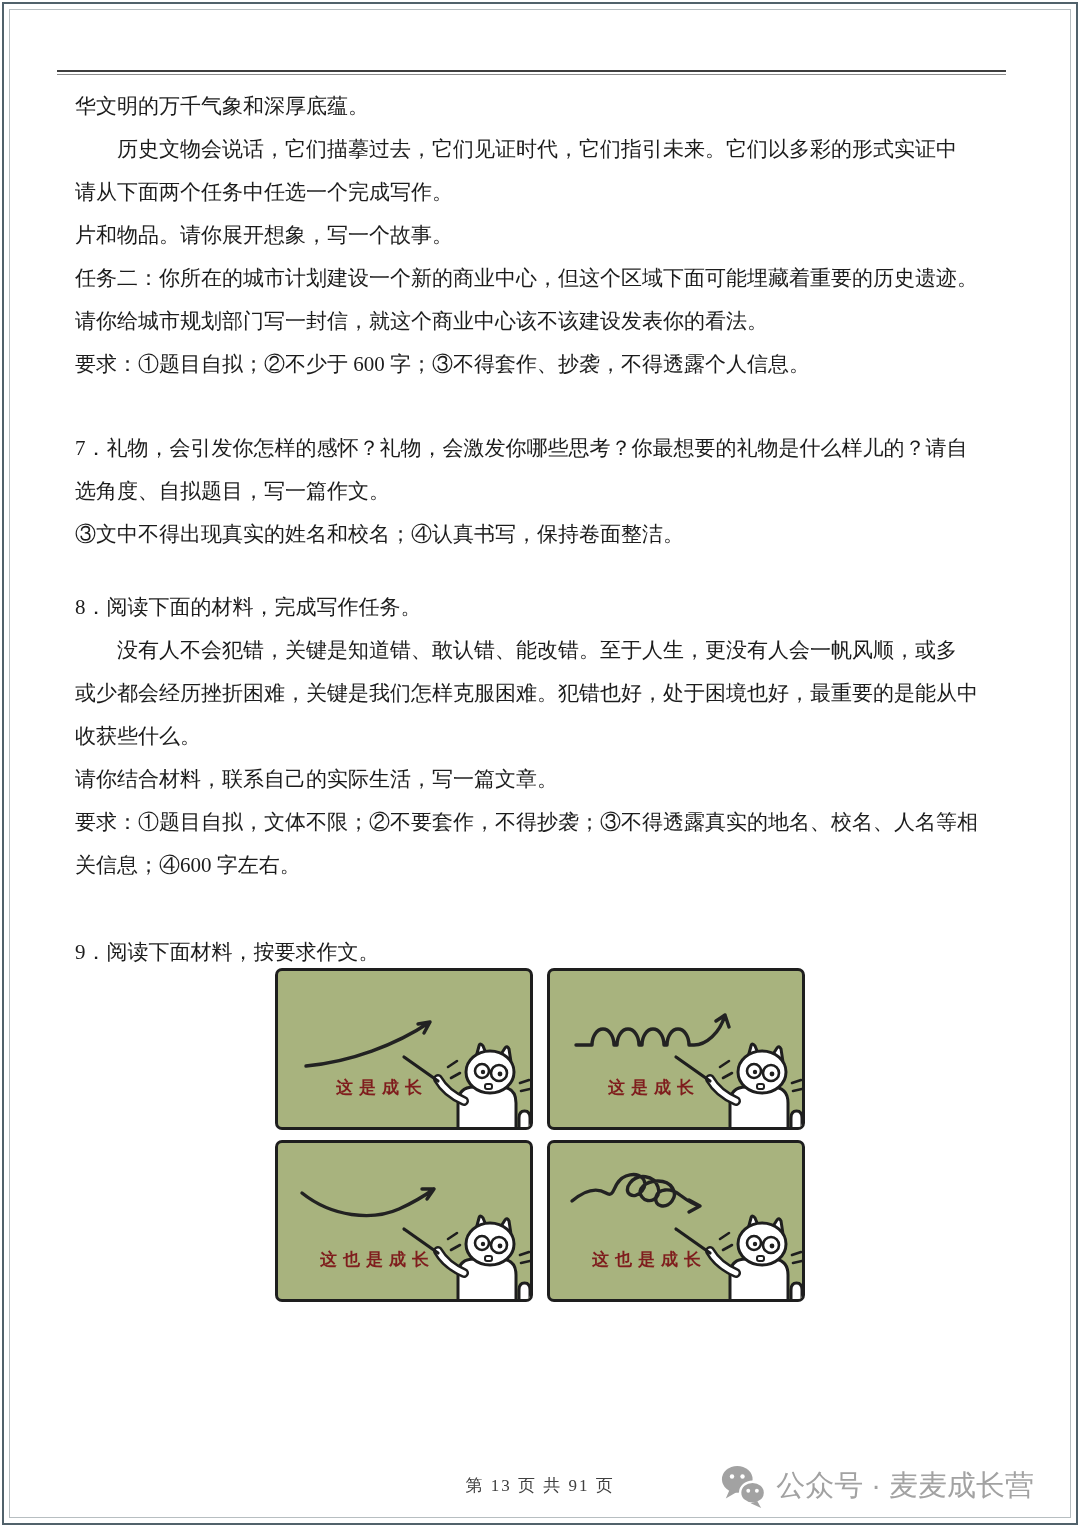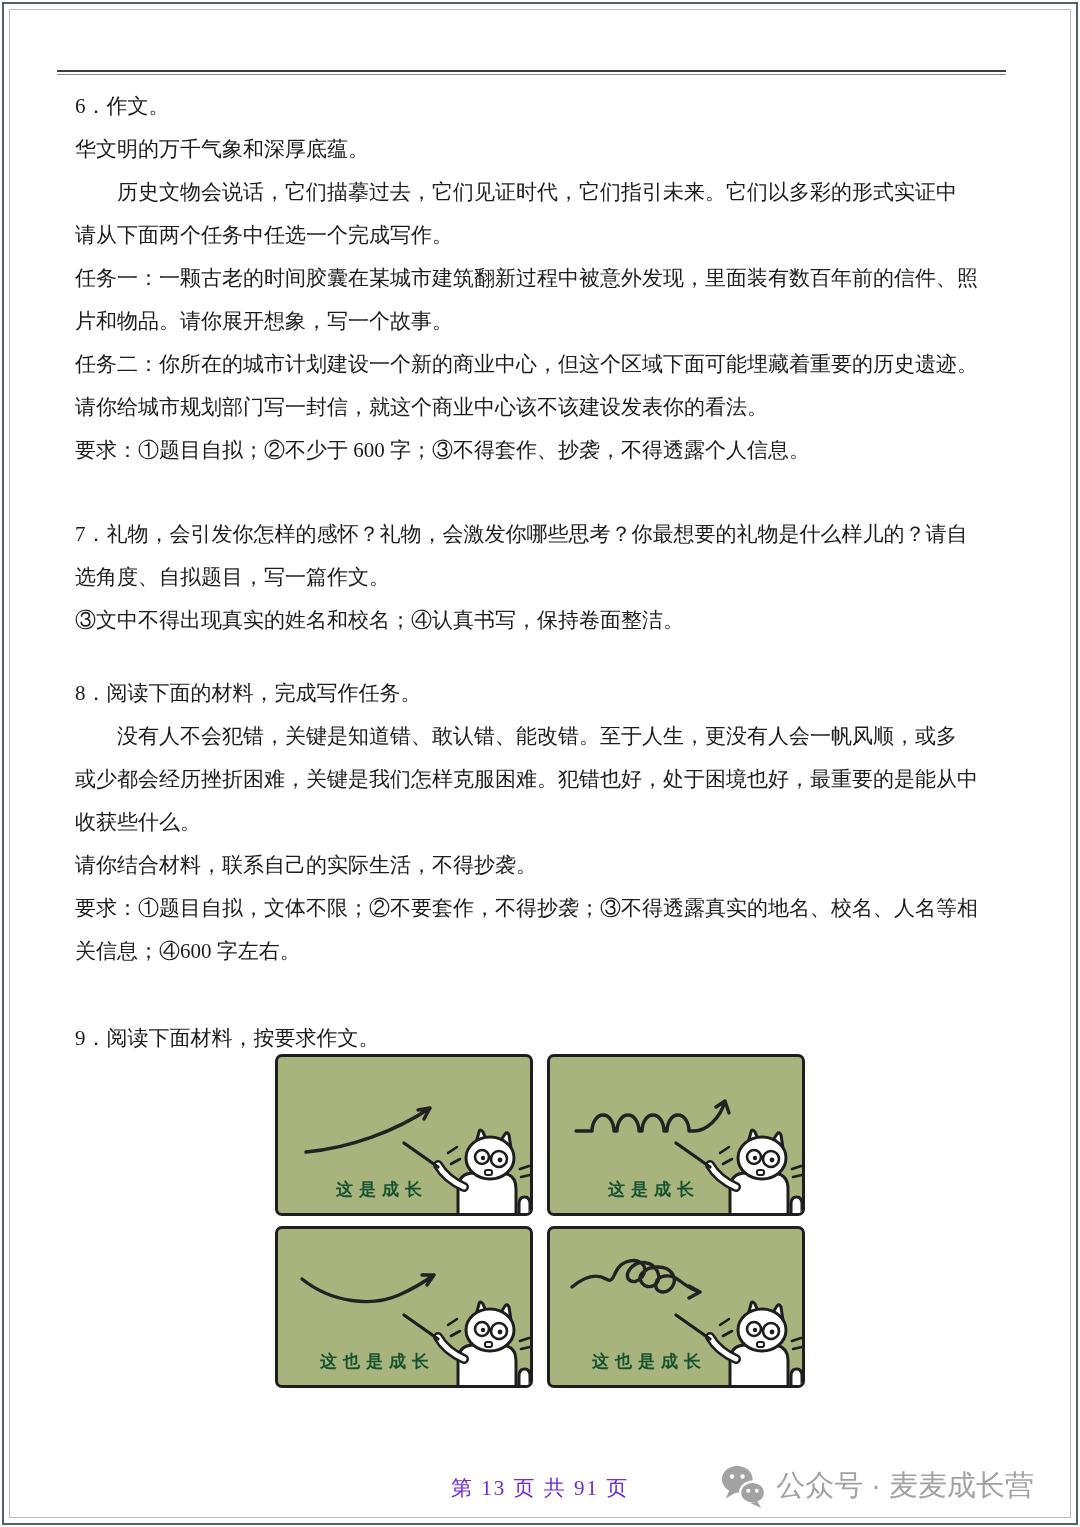--- a/index.html
+++ b/index.html
@@ -34,73 +34,71 @@
   .panel{
     position:relative;
     background:#a8b37e;
     border:3px solid #1e1e1e;
     border-radius:7px;
     overflow:hidden;
     box-sizing:border-box;
   }
   .panel svg{position:absolute;left:0;top:0;width:100%;height:100%;}
   .caption{
-    position:absolute;bottom:12px;left:58px;
+    position:absolute;bottom:28px;left:58px;
     font-family:Liberation Sans, sans-serif;
-    font-weight:bold;font-size:17px;letter-spacing:6px;color:#14532d;
+    font-weight:bold;font-size:17px;letter-spacing:6px;color:#7f1d1d;
     white-space:nowrap;
   }
   .caption.five{left:42px;}
 
   .footer{
     position:absolute;left:0;right:0;top:1474px;
-    text-align:center;font-size:21px;color:#6d28d9;letter-spacing:2px;
+    text-align:center;font-size:17px;color:#404040;letter-spacing:2px;
   }
   .watermark{
     position:absolute;right:46px;top:1464px;
     display:flex;align-items:center;gap:10px;
     color:#a2a2a2;font-size:29px;
     font-family:"Liberation Sans","DejaVu Sans",sans-serif;
     white-space:nowrap;
   }
 </style>
 </head>
 <body>
 
 <div class="page">
   <div class="border-outer"></div>
   <div class="border-inner"></div>
   <div class="top-rule"></div>
 
   <div class="flow">
 
     <div>
-      <div class="ln">6．作文。</div>
       <div class="ln">华文明的万千气象和深厚底蕴。</div>
       <div class="ln indent">历史文物会说话，它们描摹过去，它们见证时代，它们指引未来。它们以多彩的形式实证中</div>
       <div class="ln">请从下面两个任务中任选一个完成写作。</div>
-      <div class="ln">任务一：一颗古老的时间胶囊在某城市建筑翻新过程中被意外发现，里面装有数百年前的信件、照</div>
       <div class="ln">片和物品。请你展开想象，写一个故事。</div>
       <div class="ln">任务二：你所在的城市计划建设一个新的商业中心，但这个区域下面可能埋藏着重要的历史遗迹。</div>
       <div class="ln">请你给城市规划部门写一封信，就这个商业中心该不该建设发表你的看法。</div>
       <div class="ln">要求：①题目自拟；②不少于 600 字；③不得套作、抄袭，不得透露个人信息。</div>
     </div>
 
     <div>
       <div class="ln mt41">7．礼物，会引发你怎样的感怀？礼物，会激发你哪些思考？你最想要的礼物是什么样儿的？请自</div>
       <div class="ln">选角度、自拟题目，写一篇作文。</div>
       <div class="ln">③文中不得出现真实的姓名和校名；④认真书写，保持卷面整洁。</div>
     </div>
 
     <div>
       <div class="ln mt30">8．阅读下面的材料，完成写作任务。</div>
       <div class="ln indent">没有人不会犯错，关键是知道错、敢认错、能改错。至于人生，更没有人会一帆风顺，或多</div>
       <div class="ln">或少都会经历挫折困难，关键是我们怎样克服困难。犯错也好，处于困境也好，最重要的是能从中</div>
       <div class="ln">收获些什么。</div>
-      <div class="ln">请你结合材料，联系自己的实际生活，不得抄袭。</div>
+      <div class="ln">请你结合材料，联系自己的实际生活，写一篇文章。</div>
       <div class="ln">要求：①题目自拟，文体不限；②不要套作，不得抄袭；③不得透露真实的地名、校名、人名等相</div>
       <div class="ln">关信息；④600 字左右。</div>
     </div>
 
     <div>
       <div class="ln mt44">9．阅读下面材料，按要求作文。</div>
     </div>
 
     <div class="comic">
 

